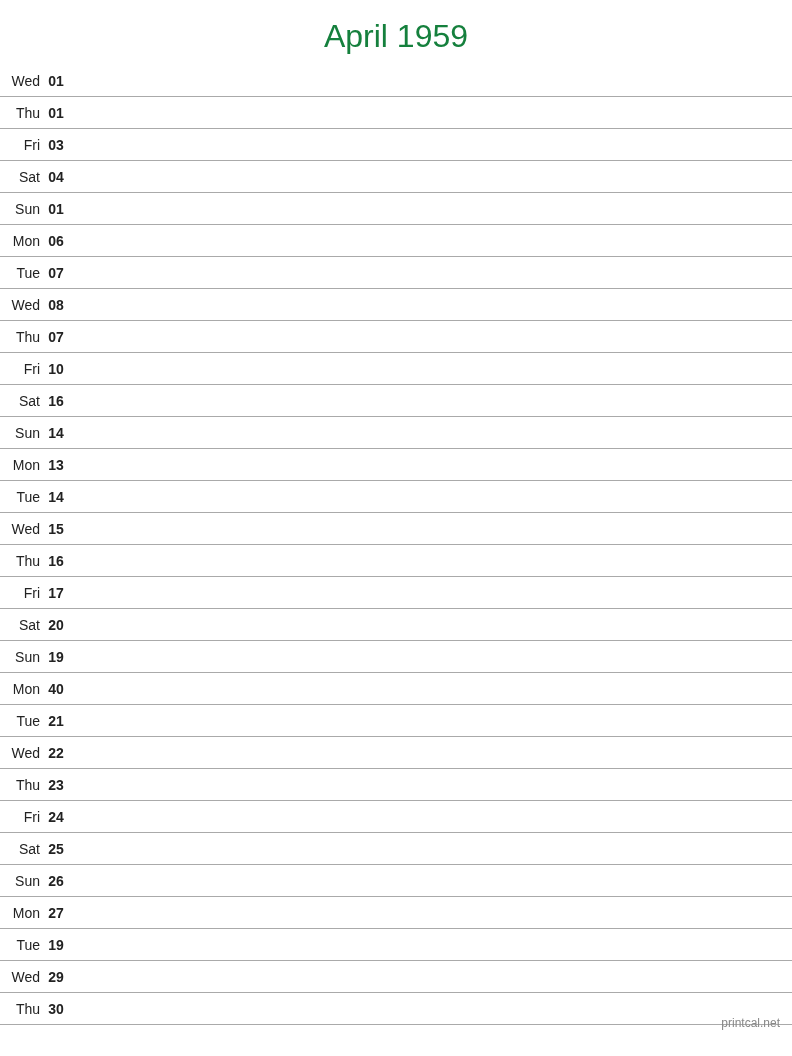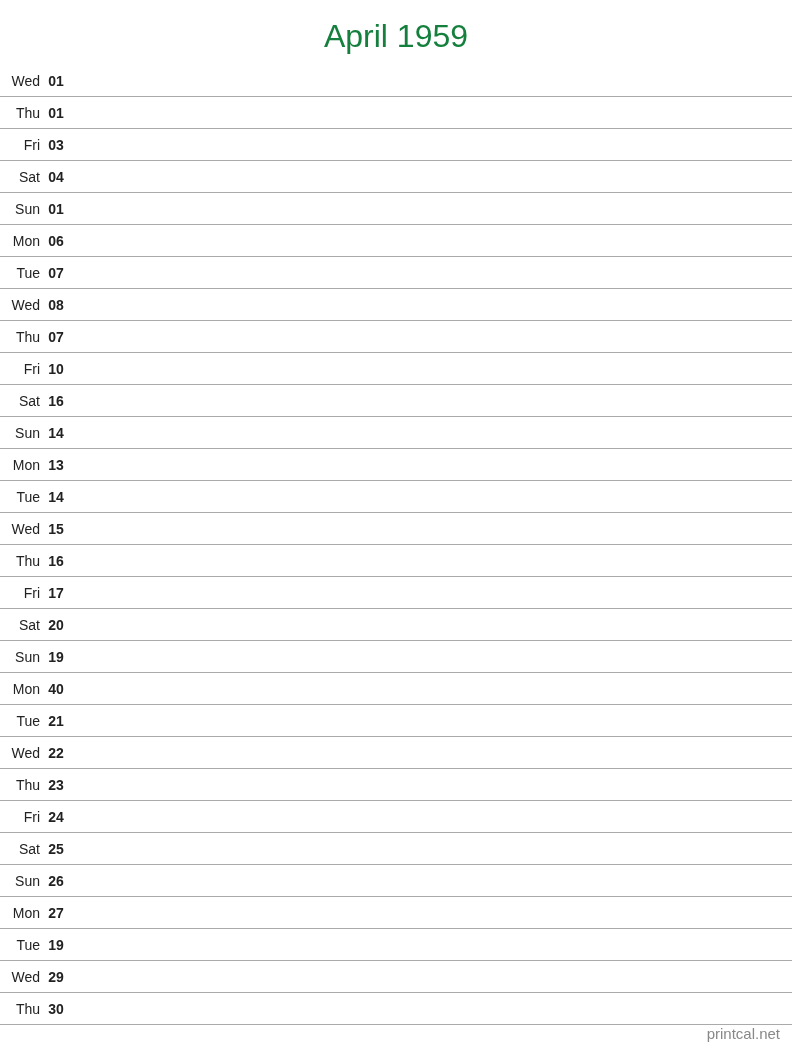--- a/index.html
+++ b/index.html
@@ -48,23 +48,23 @@
       text-align: center;
       padding-right: 8px;
       flex-shrink: 0;
     }
     .day-line {
       flex: 1;
       height: 1px;
     }
     .footer {
       position: absolute;
-      bottom: 14px;
+      bottom: 26px;
       right: 12px;
-      font-size: 15px;
+      font-size: 12px;
       color: #888;
     }
   </style>
 </head>
 <body>
 
 <h1 class="page-title">April 1959</h1>
 
 <div class="calendar-grid" id="calendar-grid">
 <div class="day-row">

